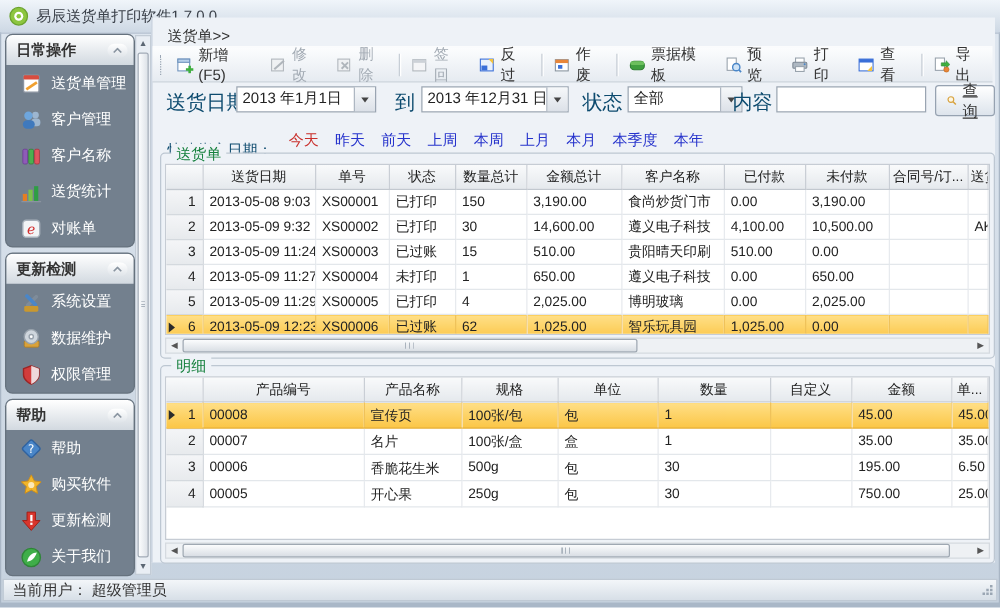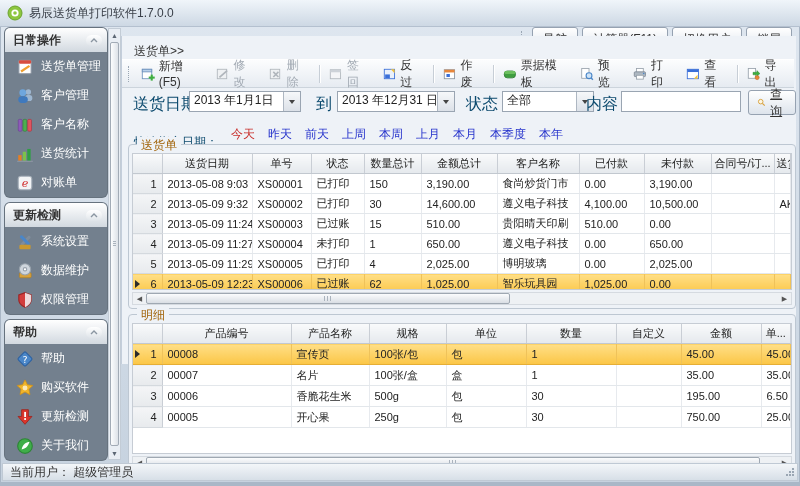--- a/index.html
+++ b/index.html
@@ -32,21 +32,21 @@
   .vscroll{position:absolute;left:108px;top:28px;width:13px;height:432px;
     background:#e9eef4;border:1px solid #c3ccd6;box-sizing:border-box;}
   .vs-arrow{height:12px;display:flex;align-items:center;justify-content:center;
     font-size:7px;color:#5b6673;}
   .vs-thumb{position:absolute;left:1px;right:1px;top:13px;bottom:13px;border:1px solid #a2abb6;
     border-radius:2px;background:linear-gradient(90deg,#fcfdfe,#dde2e8);}
   .vs-grip{position:absolute;left:2px;right:2px;top:50%;height:5px;margin-top:-3px;
     background:repeating-linear-gradient(#aab3bd 0 1px,transparent 1px 2px);}
   .vs-down{position:absolute;bottom:0;left:0;right:0;}
   
-  .main{position:absolute;left:121px;top:36px;width:675px;height:328px;background:#eef2f7;
+  .main{position:absolute;left:121px;top:14px;width:675px;height:436px;background:#eef2f7;
     border-left:1px solid #c4cedb;box-sizing:border-box;}
   .page-title{position:absolute;left:12px;top:7px;font-size:12px;color:#333;}
   
   .toolbar{position:absolute;left:0;top:23px;right:2px;height:27px;
     background:linear-gradient(#fcfdfe,#e6ebf1);border-top:1px solid #fff;
     border-bottom:1px solid #ccd4dc;display:flex;align-items:center;padding-left:6px;}
   .t-btn{display:flex;align-items:center;gap:4px;height:22px;padding:0 6px;font-size:12px;
     color:#333;border-radius:2px;}
   .t-btn.dis{color:#a3abb4;}
   .t-sep{width:1px;height:18px;background:#c7ced6;box-shadow:1px 0 0 #fff;margin:0 3px;}
@@ -65,21 +65,21 @@
     border:1px solid #96a2b1;border-radius:3px;background:linear-gradient(#ffffff,#dde4ec);
     display:flex;align-items:center;gap:4px;}
   
   .quick{position:absolute;left:12px;top:82px;display:flex;gap:13px;font-size:12px;align-items:center;}
   .quick a{text-decoration:none;color:#2633cc;}
   .quick a.hot{color:#c9302c;}
   .quick .ql-label{color:#0c4a6e;margin-top:16px;}
   
   .group{position:absolute;left:6px;border:1px solid #bdc7d2;border-radius:4px;background:#eef2f7;}
   .legend{position:absolute;top:-8px;left:8px;background:#eef2f7;padding:0 4px;
-    font-size:12px;color:#a16207;}
+    font-size:12px;color:#15803d;}
   .tablewrap{position:absolute;left:3px;right:3px;top:8px;bottom:18px;background:#fff;
     border:1px solid #c6ccd4;overflow:hidden;}
   table.grid{border-collapse:collapse;table-layout:fixed;width:100%;font-size:11px;color:#222;}
   .grid th{height:19px;background:linear-gradient(#f9fafb,#e5e9ed);border-right:1px solid #c9ced5;
     border-bottom:1px solid #c2c8cf;font-weight:normal;padding:0 2px;overflow:hidden;white-space:nowrap;}
   .grid td{height:19px;border-right:1px solid #e7eaee;border-bottom:1px solid #e3e7eb;
     padding:0 0 0 5px;overflow:hidden;white-space:nowrap;background:#fff;}
   .grid-d td{height:20px;}
   .grid td.num{background:linear-gradient(#f4f5f7,#e7eaed);border-right:1px solid #c9ced5;
     border-bottom:1px solid #d4d9de;text-align:right;padding:0 5px 0 0;position:relative;}

